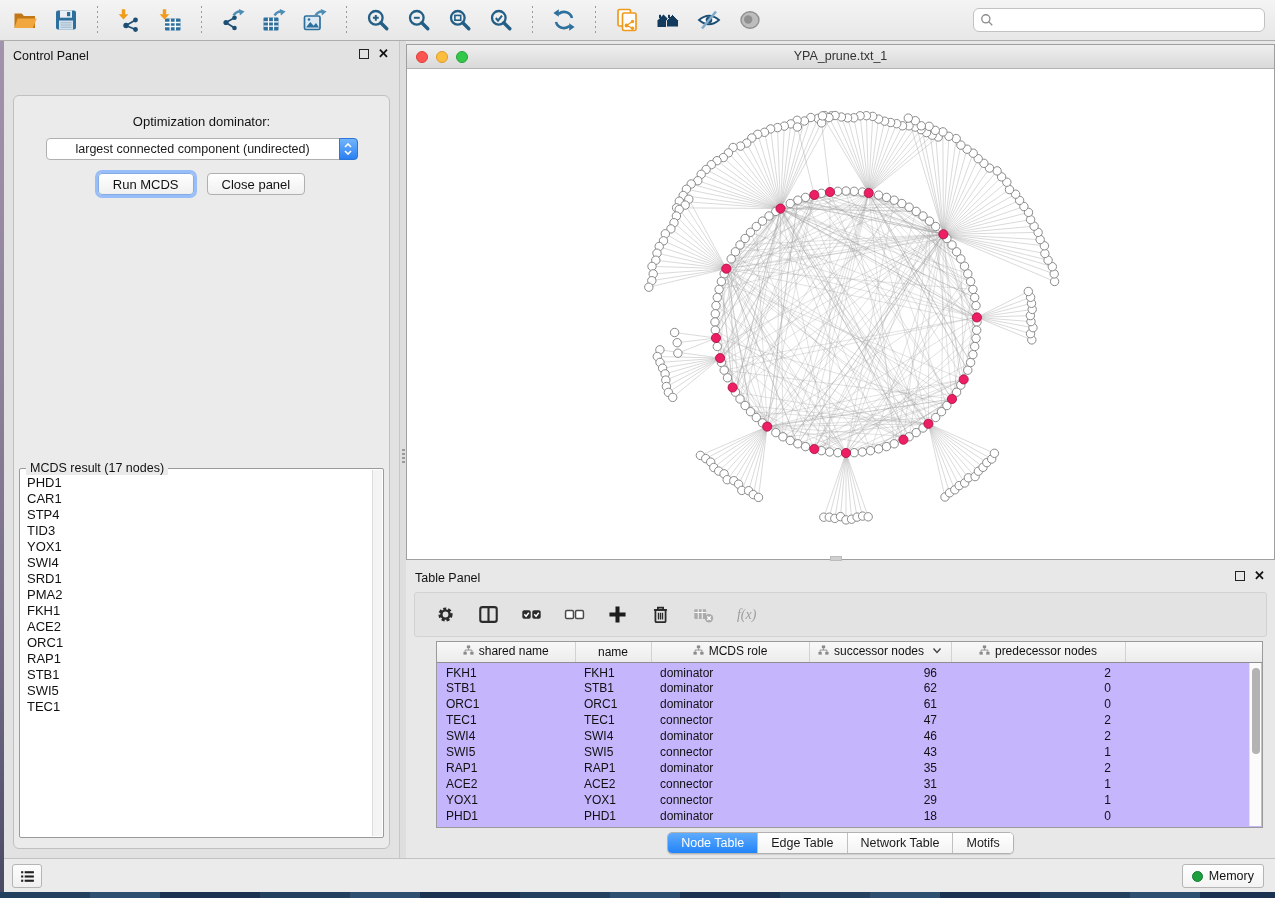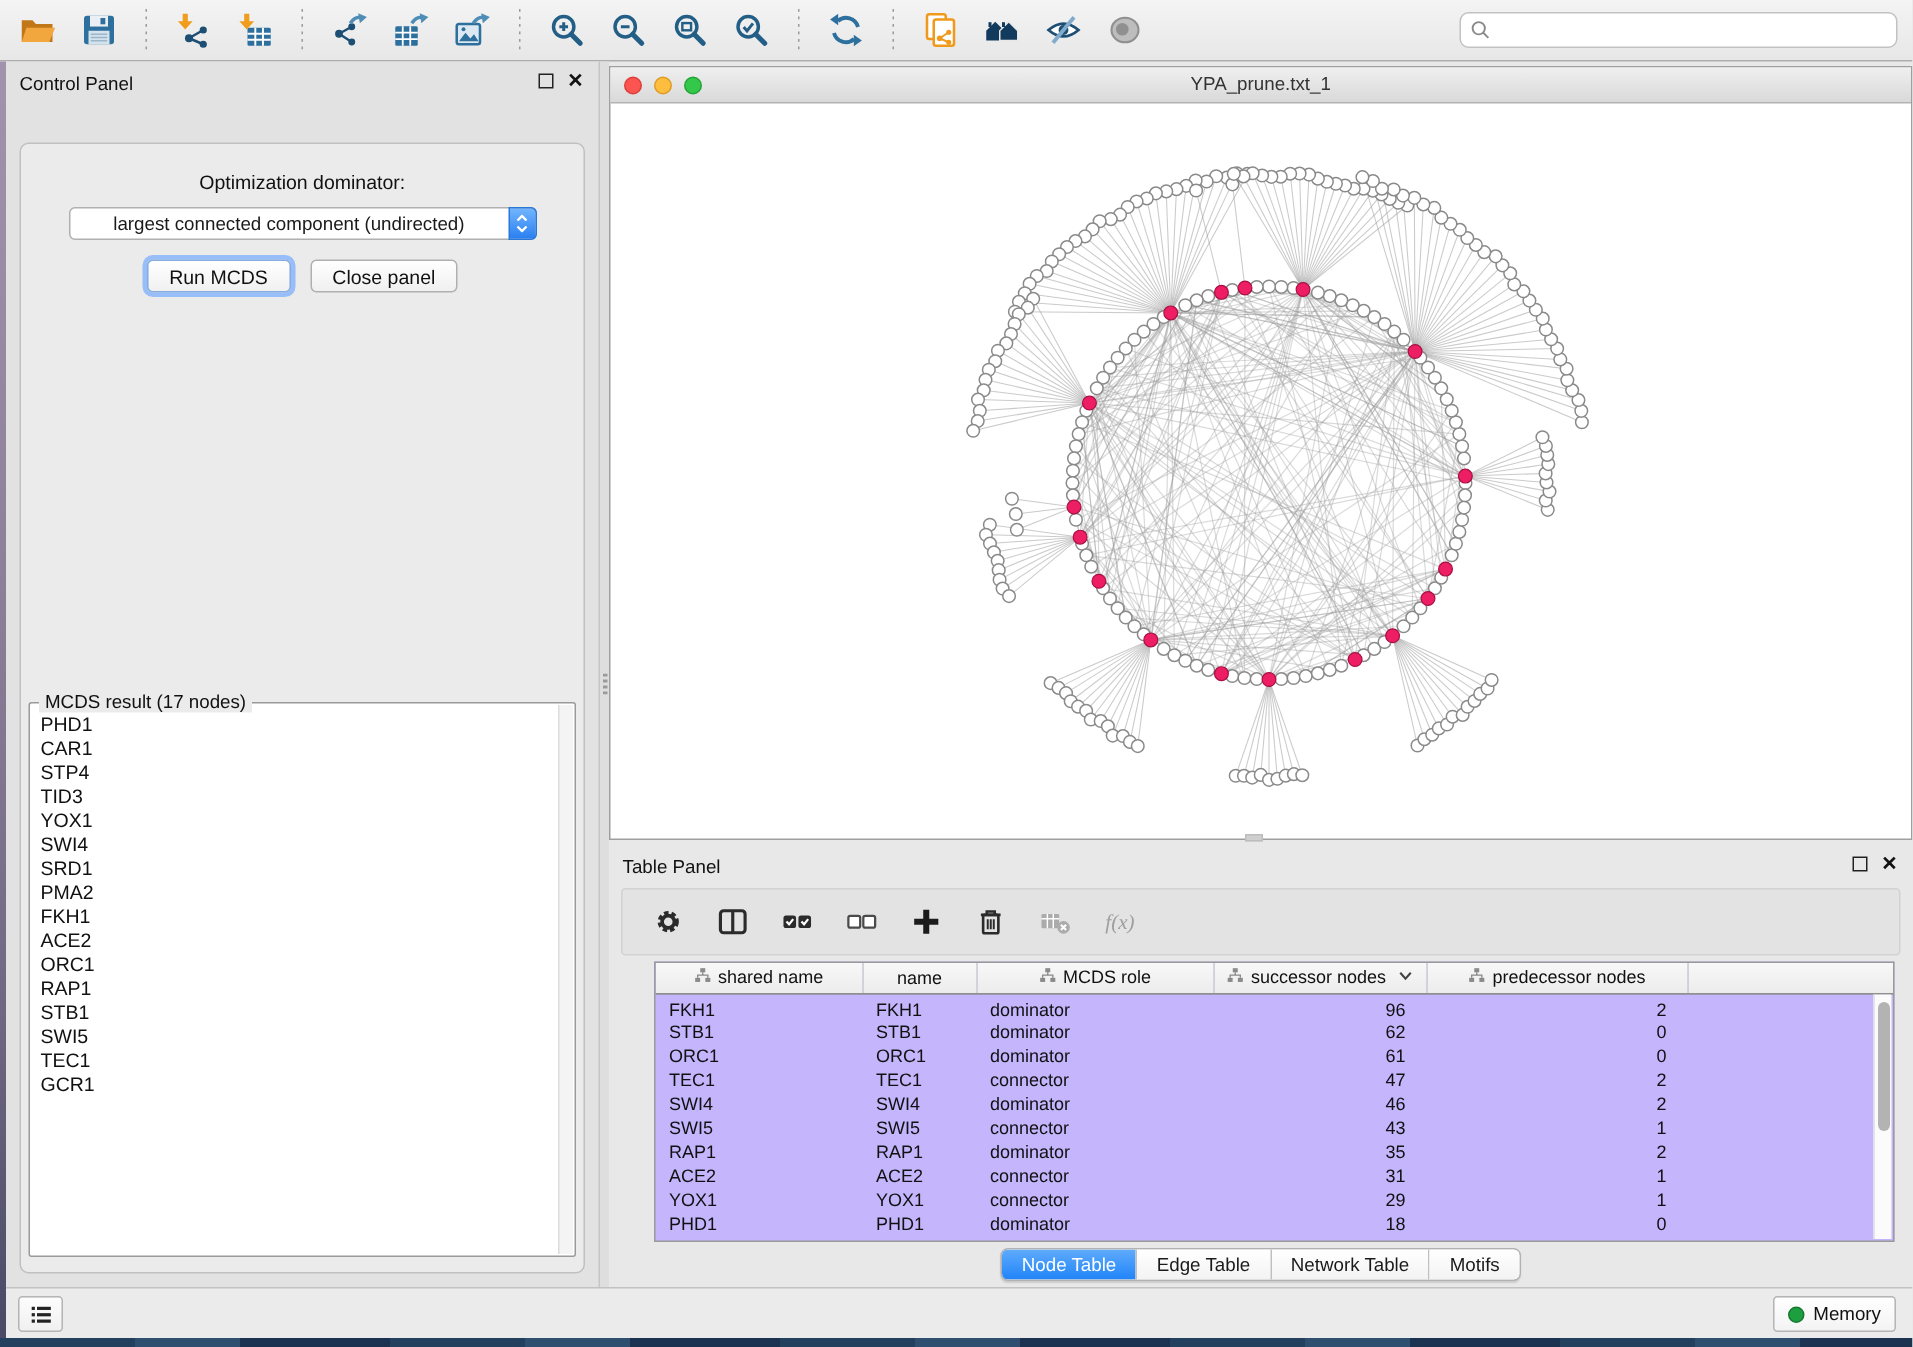--- a/index.html
+++ b/index.html
@@ -350,21 +350,20 @@
           <div class="mcds-item">SWI4</div>
           <div class="mcds-item">SRD1</div>
           <div class="mcds-item">PMA2</div>
           <div class="mcds-item">FKH1</div>
           <div class="mcds-item">ACE2</div>
           <div class="mcds-item">ORC1</div>
           <div class="mcds-item">RAP1</div>
           <div class="mcds-item">STB1</div>
           <div class="mcds-item">SWI5</div>
           <div class="mcds-item">TEC1</div>
-          <div class="mcds-item">GCR1</div>
         </div>
       <div id="mcds-scroll"></div>
     </div>
   </div>
 </div>
 
 <div id="v-splitter">
     <span class="grip"></span>
   </div>
 

